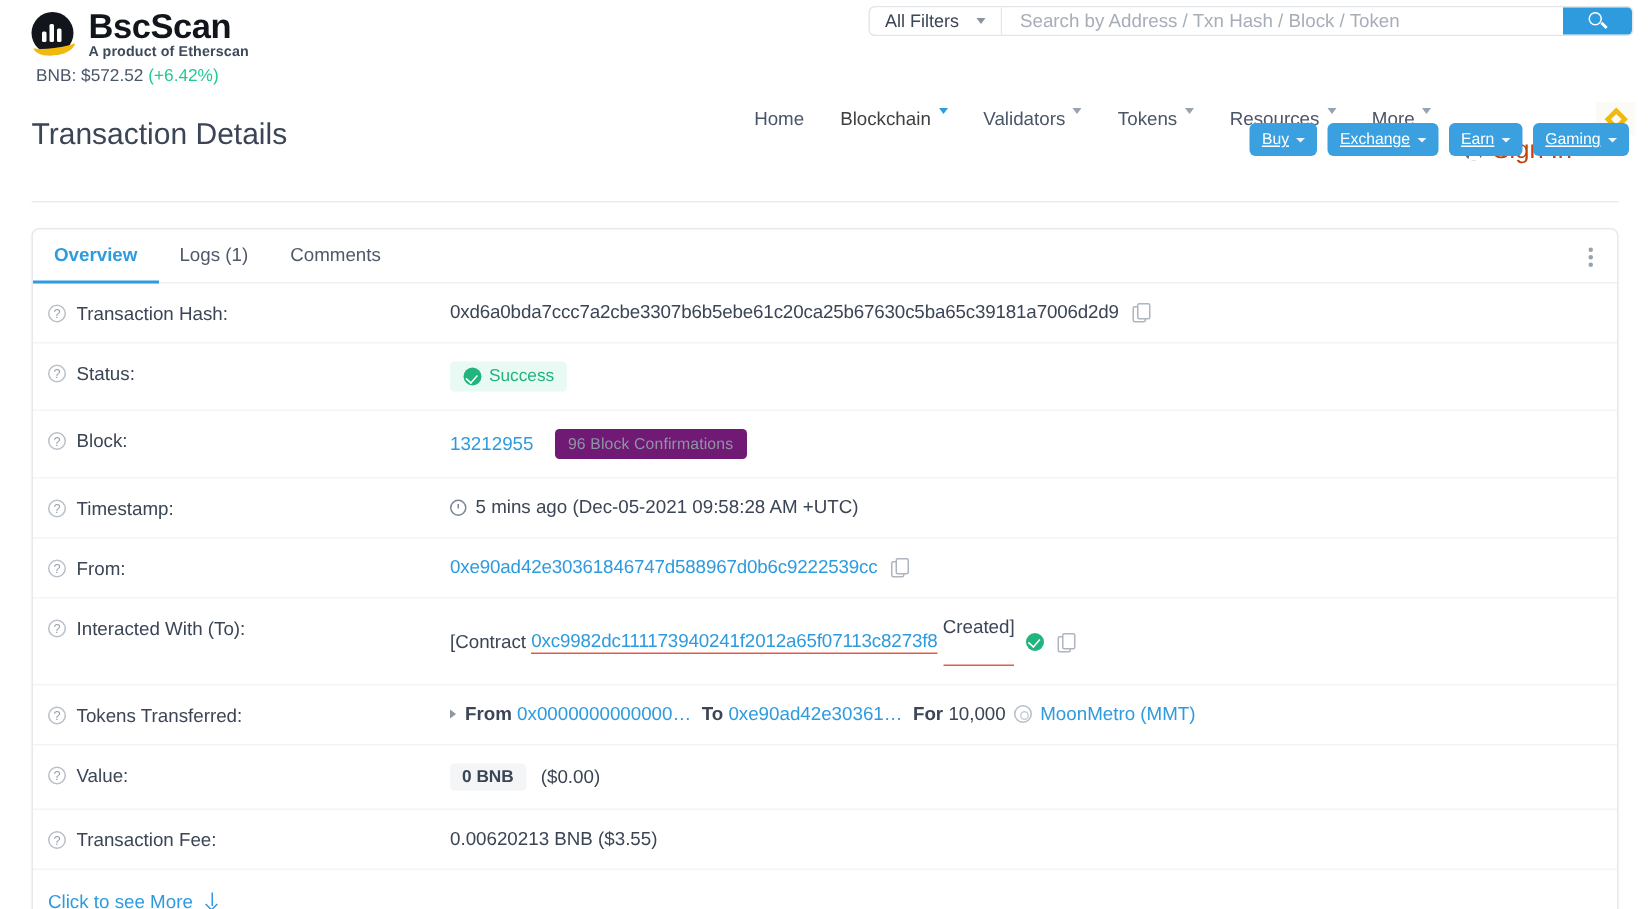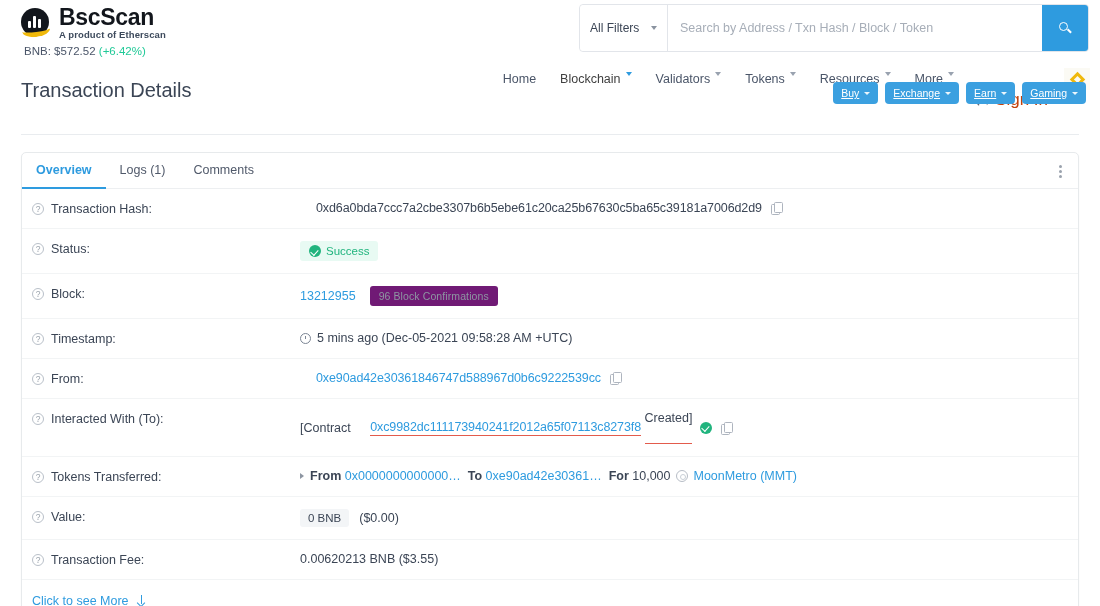--- a/index.html
+++ b/index.html
@@ -31,21 +31,21 @@
     transform: rotate(-7deg);
   }
   .brand-text { line-height: 1.05; }
   .brand-name { font-size: 23px; font-weight: bold; color: #12161c; letter-spacing: -0.3px; }
   .brand-sub { font-size: 9.5px; font-weight: bold; color: #3d4a5c; letter-spacing: 0.1px; margin-top: 1px; }
   .price-line { position: absolute; left: 24px; top: 45px; font-size: 11.5px; color: #4a5568; }
   .price-line .pct { color: #20c997; }
 
   .search-wrap {
     position: absolute; left: 579px; top: 4px;
-    width: 510px; height: 48px;
+    width: 510px; height: 20px;
     display: flex; border: 1px solid #e2e5ea; border-radius: 4px; background: #fff;
   }
   .filter-btn {
     width: 88px; display: flex; align-items: center; justify-content: space-between;
     padding: 0 10px; font-size: 12px; color: #3b4555; cursor: pointer;
     border-right: 1px solid #e2e5ea; background: #fff; border-radius: 4px 0 0 4px;
   }
   .caret { width: 0; height: 0; border-left: 3.5px solid transparent; border-right: 3.5px solid transparent; border-top: 4px solid #8a93a0; }
   .search-input {
     flex: 1; border: none; outline: none; padding: 0 12px;
@@ -124,21 +124,21 @@
   .row:last-child { border-bottom: none; }
   .row-label {
     width: 268px; flex: none; display: flex; align-items: center; gap: 7px;
     font-size: 12.5px; color: #3b4555; padding-top: 1px;
   }
   .qmark {
     width: 12px; height: 12px; border-radius: 50%; border: 1px solid #b9c0c9;
     color: #98a0aa; font-size: 8.5px; line-height: 10px; text-align: center; flex: none;
   }
   .row-value { font-size: 12.5px; color: #3b4555; display: flex; align-items: center; flex-wrap: wrap; gap: 0; }
-  .mono-val { font-size: 12.5px; color: #3b4555; letter-spacing: -0.1px; margin-left: 16px; }
+  .mono-val { font-size: 12.5px; color: #3b4555; letter-spacing: -0.1px; }
   .link { color: #2e9bdf; cursor: pointer; text-decoration: none; }
 
   .copy-ic {
     width: 11px; height: 12px; margin-left: 9px; position: relative; flex: none; cursor: pointer; display: inline-block;
   }
   .copy-ic::before {
     content: ""; position: absolute; left: 0; top: 2px; width: 7px; height: 9px;
     border: 1px solid #aeb5bf; border-radius: 1.5px;
   }
   .copy-ic::after {
@@ -188,21 +188,21 @@
   }
 
   .contract-link {
     color: #2e9bdf; border-bottom: 1.5px solid #e35b4c; padding-bottom: 1px; cursor: pointer;
   }
   .created-word { color: #3b4555; border-bottom: 1.5px solid #e35b4c; padding-bottom: 18px; }
   .open-br, .close-br { color: #3b4555; }
 
   .value-pill {
     background: #f3f5f7; border-radius: 3px; padding: 3px 8px;
-    font-size: 11.5px; color: #3b4555; margin-right: 10px;
+    font-size: 11.5px; color: #3b4555; margin-right: 10px; font-weight: bold;
   }
 
   .see-more-row { padding: 13px 14px 20px 10px; border-bottom: 1px solid #f2f4f5; }
   .see-more { color: #2e9bdf; font-size: 12.5px; cursor: pointer; display: inline-flex; align-items: center; gap: 8px; }
   .down-arrow { position: relative; width: 9px; height: 12px; display: inline-block; }
   .down-arrow::before { content: ""; position: absolute; left: 4px; top: 0; width: 1.4px; height: 9px; background: #2e9bdf; }
   .down-arrow::after {
     content: ""; position: absolute; left: 1.5px; top: 5px; width: 5px; height: 5px;
     border: solid #2e9bdf; border-width: 0 1.4px 1.4px 0; transform: rotate(45deg);
   }

